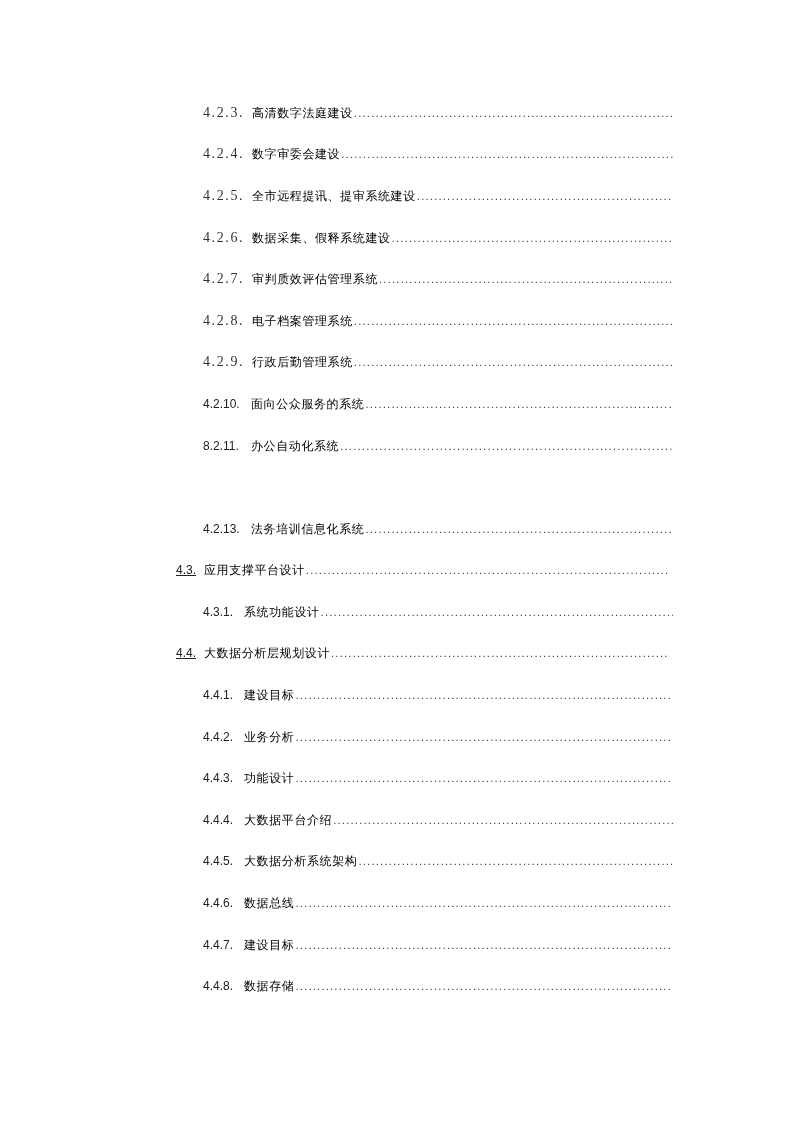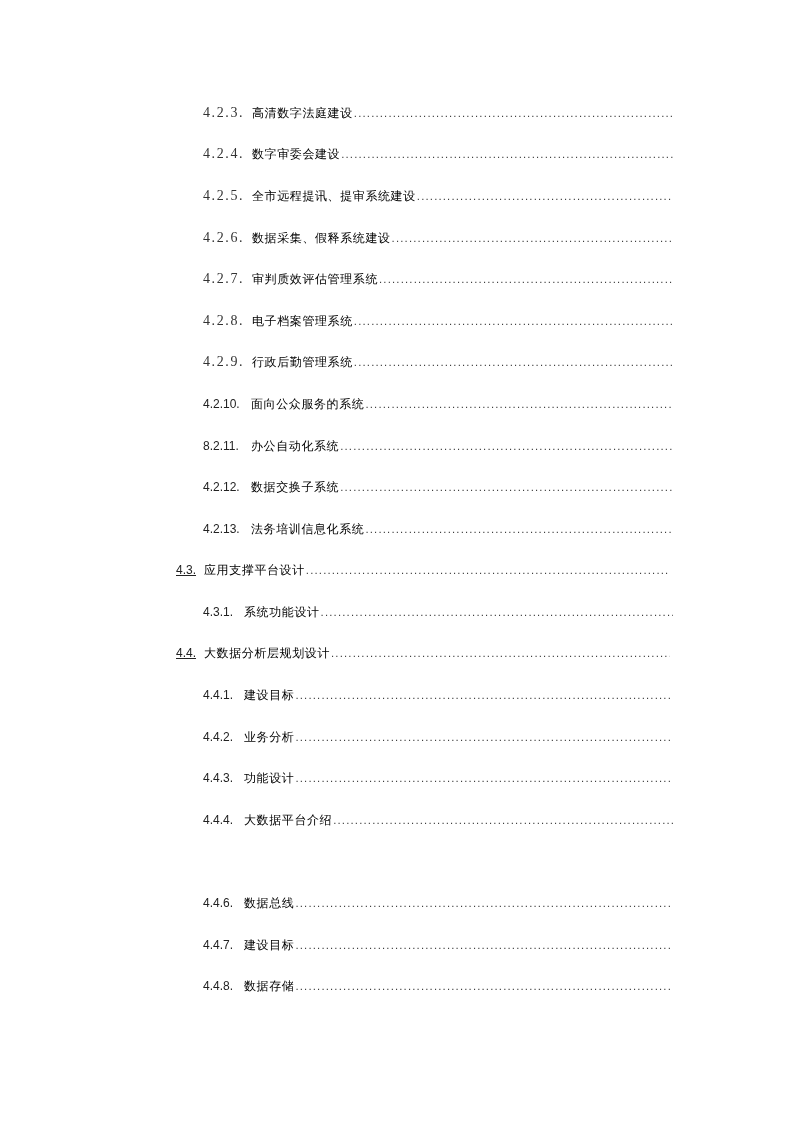--- a/index.html
+++ b/index.html
@@ -121,25 +121,20 @@
     <span class="title">面向公众服务的系统</span>
     <span class="leader"></span>
   </div>
 
   <div class="toc-entry level-3" style="top:436px">
     <span class="num sans">8.2.11.</span>
     <span class="title">办公自动化系统</span>
     <span class="leader"></span>
   </div>
 
-  <div class="toc-entry level-3" style="top:477px">
-    <span class="num sans">4.2.12.</span>
-    <span class="title">数据交换子系统</span>
-    <span class="leader"></span>
-  </div>
 
   <div class="toc-entry level-3" style="top:519px">
     <span class="num sans">4.2.13.</span>
     <span class="title">法务培训信息化系统</span>
     <span class="leader"></span>
   </div>
 
   <div class="toc-entry level-2" style="top:560px">
     <span class="num sans">4.3.</span>
     <span class="title">应用支撑平台设计</span>
@@ -175,20 +170,25 @@
     <span class="title">功能设计</span>
     <span class="leader"></span>
   </div>
 
   <div class="toc-entry level-3" style="top:810px">
     <span class="num sans short">4.4.4.</span>
     <span class="title">大数据平台介绍</span>
     <span class="leader"></span>
   </div>
 
+  <div class="toc-entry level-3" style="top:851px">
+    <span class="num sans short">4.4.5.</span>
+    <span class="title">大数据分析系统架构</span>
+    <span class="leader"></span>
+  </div>
 
   <div class="toc-entry level-3" style="top:893px">
     <span class="num sans short">4.4.6.</span>
     <span class="title">数据总线</span>
     <span class="leader"></span>
   </div>
 
   <div class="toc-entry level-3" style="top:935px">
     <span class="num sans short">4.4.7.</span>
     <span class="title">建设目标</span>

